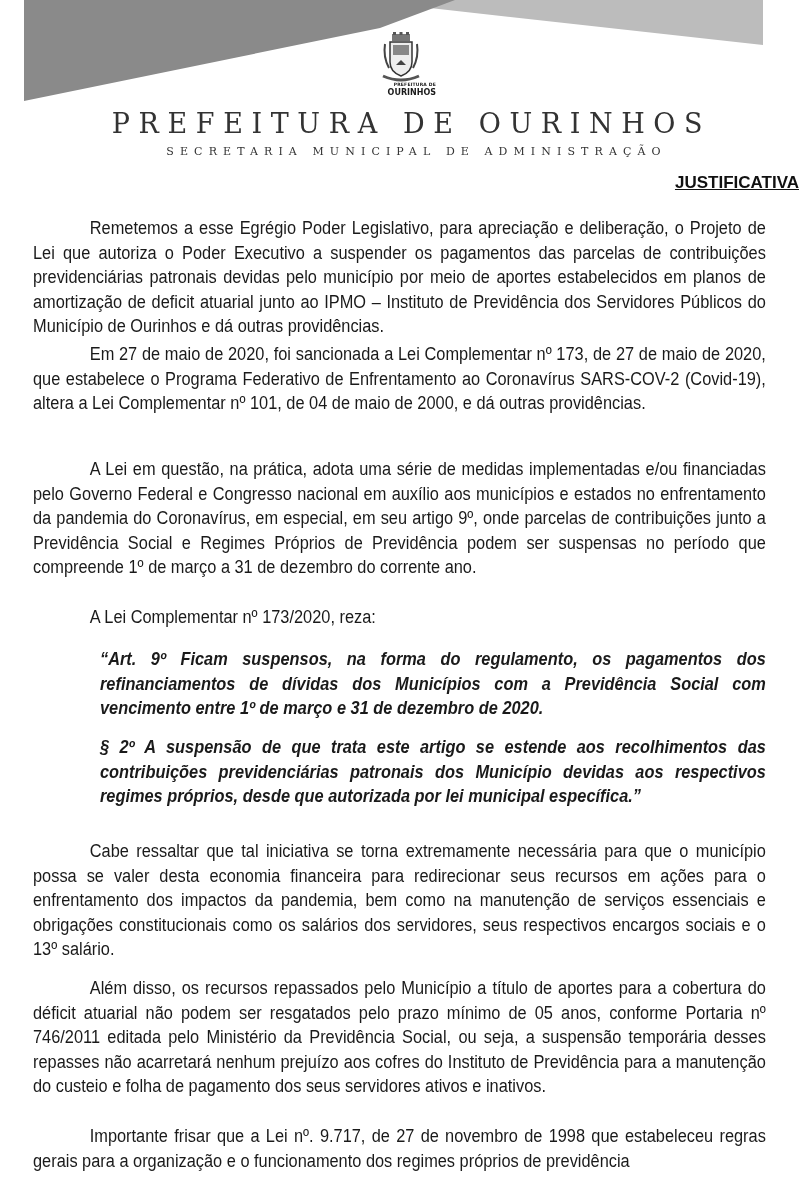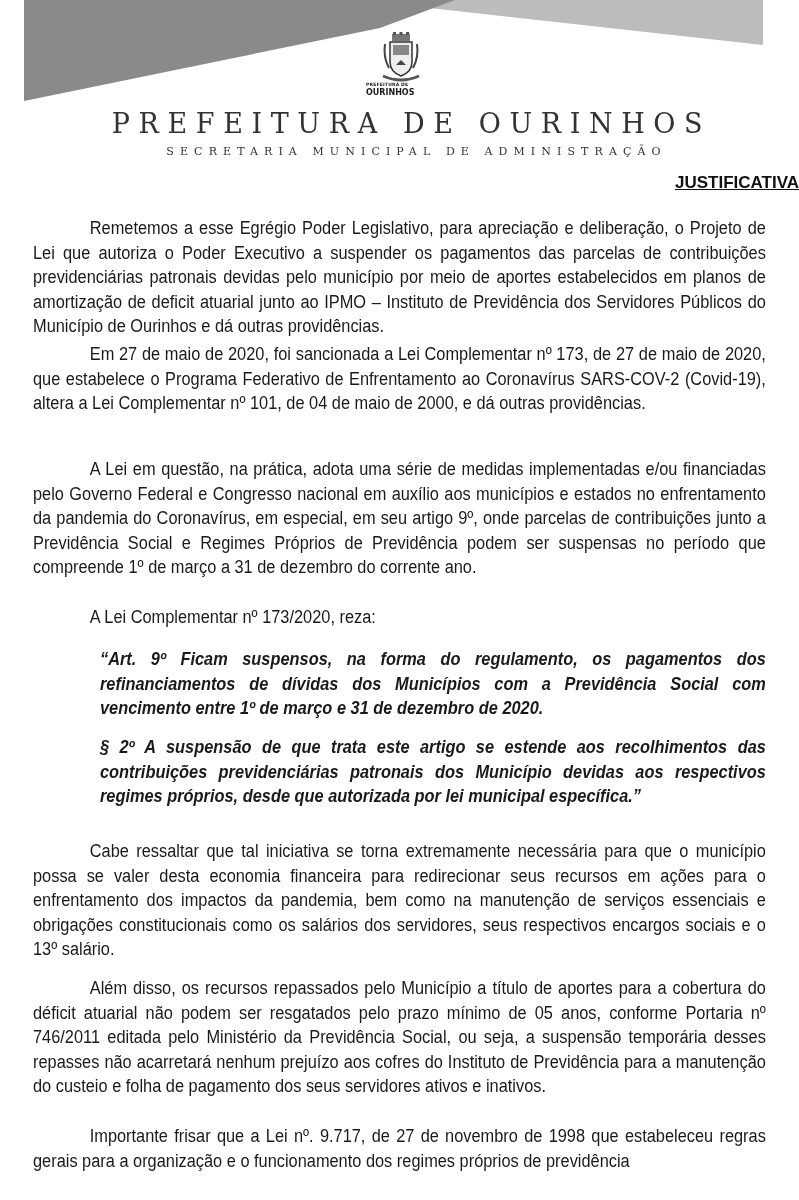--- a/index.html
+++ b/index.html
@@ -1,19 +1,19 @@
 <!DOCTYPE html>
 <html><head>
 <meta charset="utf-8">
 <style>
   html, body { margin: 0; padding: 0; background: #ffffff; }
   body { width: 799px; height: 1200px; position: relative; overflow: hidden; color: #1a1a1a; }
   .banner { position: absolute; left: 0; top: 0; width: 799px; height: 110px; }
   .crest { position: absolute; left: 381px; top: 26px; width: 40px; height: 72px; }
-  .crest-caption { position: absolute; left: 366px; top: 83px; width: 70px; text-align: left; font-family: "DejaVu Sans", sans-serif; font-weight: bold; line-height: 1; }
+  .crest-caption { position: absolute; left: 366px; top: 83px; width: 70px; text-align: right; font-family: "DejaVu Sans", sans-serif; font-weight: bold; line-height: 1; }
   .crest-caption .small { font-size: 4.5px; letter-spacing: 0.2px; display: block; }
   .crest-caption .big { font-size: 8px; display: block; margin-top: 1px; }
   .org-title { position: absolute; left: 0; width: 799px; top: 108px; text-align: center; font-family: "DejaVu Serif", serif; font-size: 27px; letter-spacing: 8.6px; color: #333; font-weight: normal; padding-left: 24px; box-sizing: border-box; }
   .org-subtitle { position: absolute; left: 14px; width: 799px; top: 145px; text-align: center; font-family: "DejaVu Serif", serif; font-size: 11px; letter-spacing: 6.1px; color: #333; padding-left: 6px; box-sizing: border-box; }
   .doc-heading { position: absolute; left: 0; width: 799px; top: 173px; text-align: right; font-family: "Liberation Sans", sans-serif; font-weight: bold; font-size: 17px; text-decoration: underline; color: #111; }
   .body { position: absolute; left: 33px; width: 733px; top: 0; font-family: "Liberation Sans", sans-serif; font-size: 17.6px; line-height: 24.5px; color: #1a1a1a; transform: scaleX(0.93); transform-origin: left top; }
   .p { position: absolute; left: 0; width: 788px; text-align: justify; text-align-last: left; margin: 0; }
   .p .indent { display: inline-block; width: 61px; }
   .quote { position: absolute; left: 72px; width: 716px; font-weight: bold; font-style: italic; text-align: justify; text-align-last: left; margin: 0; }
 </style>

